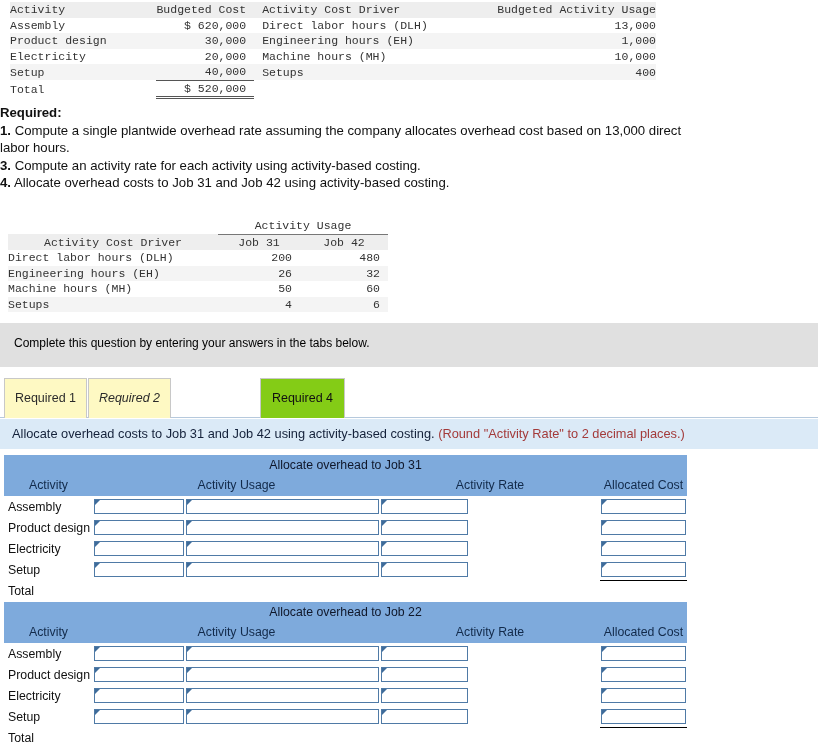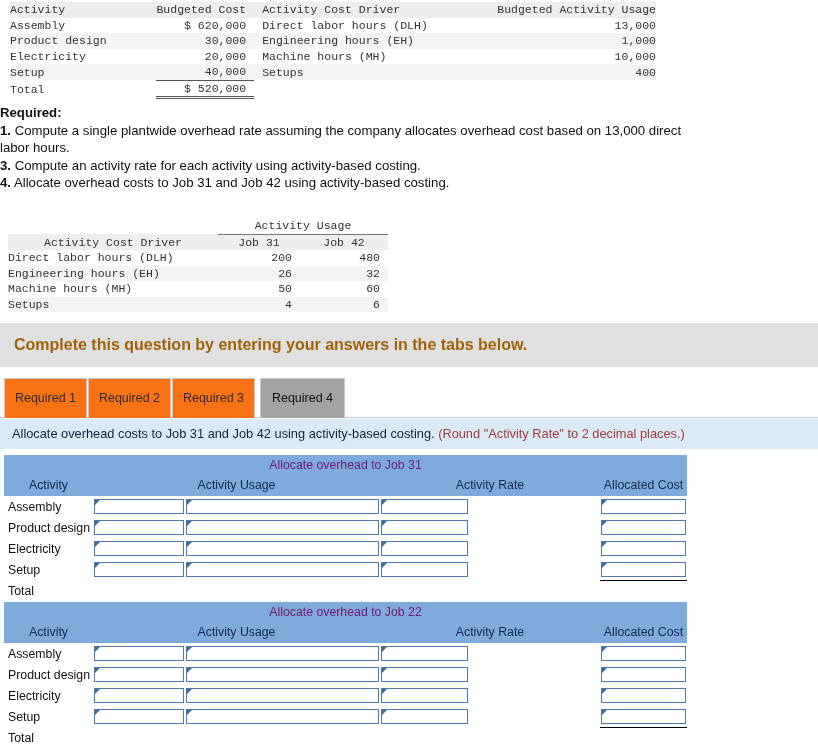--- a/index.html
+++ b/index.html
@@ -70,49 +70,49 @@
   #callout {
     position: absolute;
     left: 0px; top: 323px;
     width: 818px; height: 44px;
     background: #e0e0e0;
     box-sizing: border-box;
   }
   #callout .txt {
     position: absolute;
     left: 14px; top: 13px;
-    font-size: 16px;
-    font-weight: bold;
-    color: #a16207;
+    font-size: 12px;
+    font-weight: normal;
+    color: #000000;
   }
 
   
   #tabs {
     position: absolute;
     left: 0px; top: 378px;
     width: 818px; height: 40px;
     border-bottom: 1px solid #b6c9dd;
     box-sizing: border-box;
   }
   .tab {
     position: absolute;
     top: 0px;
     height: 40px;
     box-sizing: border-box;
     border: 1px solid #c8c8c8;
     border-bottom: none;
-    background: #f97316;
+    background: #fef9c3;
     font-size: 12.5px;
     color: #2b2b2b;
     text-align: center;
     line-height: 39px;
     cursor: pointer;
   }
   .tab.active {
-    background: #a3a3a3;
+    background: #84cc16;
     color: #111111;
     border-color: #c8c8c8;
     z-index: 3;
   }
 
   
   #instruction {
     position: absolute;
     left: 0px; top: 419px;
     width: 818px; height: 30px;
@@ -136,21 +136,21 @@
     table-layout: fixed;
     font-size: 12.3px;
   }
   #grid-job31 { top: 455px; }
   #grid-job42 { top: 602px; }
 
   .ans-grid td, .ans-grid th { padding: 0; border: none; }
 
   .bluehead {
     background: #7eaadc;
-    color: #701a75;
+    color: #0f172a;
     text-align: center;
     height: 19px;
     font-weight: normal;
     font-size: 12.3px;
     border: 1px solid #6f9cce;
   }
   .colhead {
     background: #7eaadc;
     color: #122a4a;
     text-align: center;
@@ -295,22 +295,21 @@
     </tr>
   </tbody>
 </table>
 
 <div id="callout">
   <div class="txt">Complete this question by entering your answers in the tabs below.</div>
 </div>
 
 <div id="tabs">
   <div class="tab" style="left:4px;  width:83px;">Required 1</div>
-  <div class="tab" style="left:88px; width:83px;">Required 2</div>
-  <div class="tab" style="left:172px;width:83px;">Required 3</div>
+  <div class="tab" style="left:88px; width:83px;font-style:italic;">Required 2</div>
   <div class="tab active" style="left:260px;width:85px;">Required 4</div>
 </div>
 
 <div id="instruction">
   <div class="txt"><span>Allocate overhead costs to Job 31 and Job 42 using activity-based costing.</span> <span class="note">(Round "Activity Rate" to 2 decimal places.)</span></div>
 </div>
 
 <table class="ans-grid" id="grid-job31">
   <colgroup>
     <col style="width:89px">

